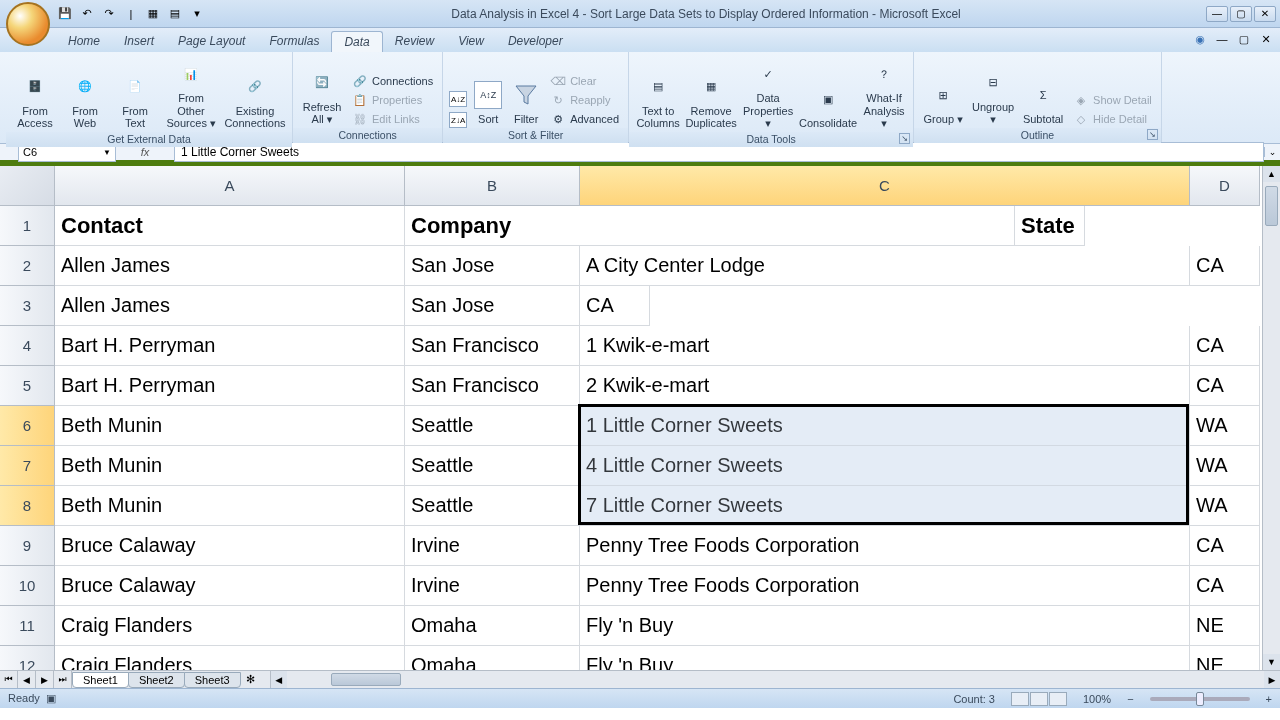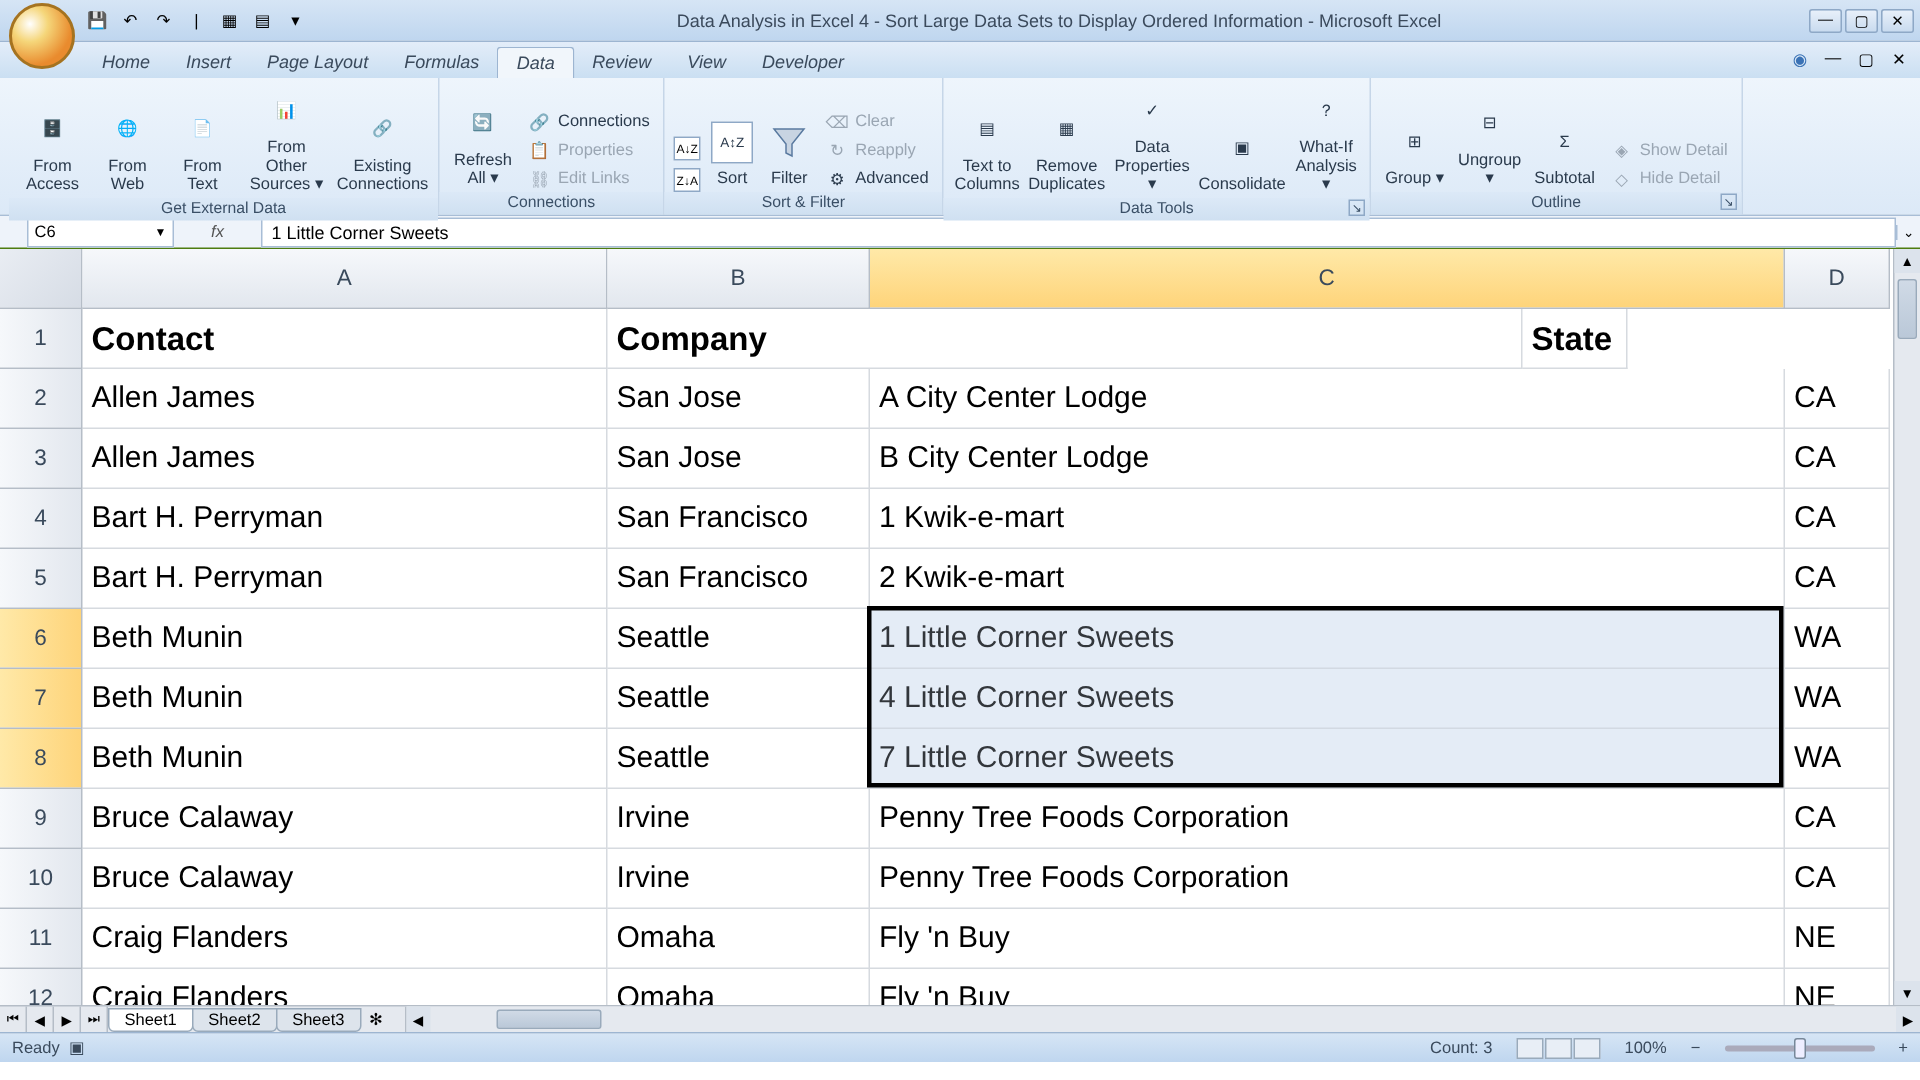--- a/index.html
+++ b/index.html
@@ -30,21 +30,21 @@
 .big-btn { display: flex; flex-direction: column; align-items: center; width: 46px; font-size: 11px; text-align: center; color: #2a3a4c; cursor: pointer; padding: 2px; border-radius: 3px; line-height:1.15;}
 .big-btn .ico { width: 32px; height: 32px; display: flex; align-items: center; justify-content: center; margin-bottom: 2px; }
 .small-row { display:flex; flex-direction:column; gap:1px; }
 .small-btn { display: flex; align-items: center; gap: 4px; font-size: 11px; color: #2a3a4c; padding: 1px 3px; cursor: pointer; border-radius:2px; white-space:nowrap;}
 .small-btn.disabled { color: #9aa6b3; cursor: default; }
 .small-btn .sico { width:16px;height:16px;display:flex;align-items:center;justify-content:center;font-size:11px;}
 .sort-sm-stack { display:flex;flex-direction:column;gap:2px;}
 .az-box {width:18px;height:16px;border:1px solid #8ea8c6;font-size:8px;display:flex;align-items:center;justify-content:center;background:#fff;}
 
 
-.fx-bar { height: 22px; background: #eef3fa; border-bottom: 1px solid #4d7c0f; display: flex; align-items: center; }
+.fx-bar { height: 22px; background: #eef3fa; border-bottom: 6px solid #4d7c0f; display: flex; align-items: center; }
 .namebox { width: 98px; height: 20px; background: #fff; border: 1px solid #a8bdd6; margin-left: 18px; font-size: 11px; padding: 0 4px; display:flex; align-items:center; justify-content:space-between;}
 .namebox .dd{font-size:8px;cursor:pointer;}
 .fx-icons { width: 58px; display:flex;align-items:center;justify-content:center;gap:8px;font-size:11px;color:#555;}
 .fx-input { flex:1; height:20px; background:#fff; border:1px solid #a8bdd6; font-size:12px; padding:0 6px; display:flex;align-items:center;}
 .fx-expand { width:16px;border-left:1px solid #a8bdd6;display:flex;align-items:center;justify-content:center;font-size:9px;cursor:pointer;}
 
 
 .sheet { position: relative; height: 504px; overflow: hidden; background:#fff;}
 .corner { position:absolute; left:0; top:0; width:55px; height:40px; background:linear-gradient(135deg,#e9edf3,#d6dce5); border-right:1px solid #b5bdc7;border-bottom:1px solid #b5bdc7;}
 .col-headers { position:absolute; left:55px; top:0; right:18px; height:40px; display:flex; }
@@ -322,21 +322,20 @@
       </div>
       <div class="row">
         <div class="cell" style="width: 350px;">Allen James</div>
         <div class="cell" style="width: 175px;">San Jose</div>
         <div class="cell" style="width: 610px;">A City Center Lodge</div>
         <div class="cell" style="width: 70px;">CA</div>
       </div>
       <div class="row">
         <div class="cell" style="width: 350px;">Allen James</div>
         <div class="cell" style="width: 175px;">San Jose</div>
-        <div class="cell" style="width: 610px;">B City Center Lodge</div>
         <div class="cell" style="width: 70px;">CA</div>
       </div>
       <div class="row">
         <div class="cell" style="width: 350px;">Bart H. Perryman</div>
         <div class="cell" style="width: 175px;">San Francisco</div>
         <div class="cell" style="width: 610px;">1 Kwik-e-mart</div>
         <div class="cell" style="width: 70px;">CA</div>
       </div>
       <div class="row">
         <div class="cell" style="width: 350px;">Bart H. Perryman</div>

